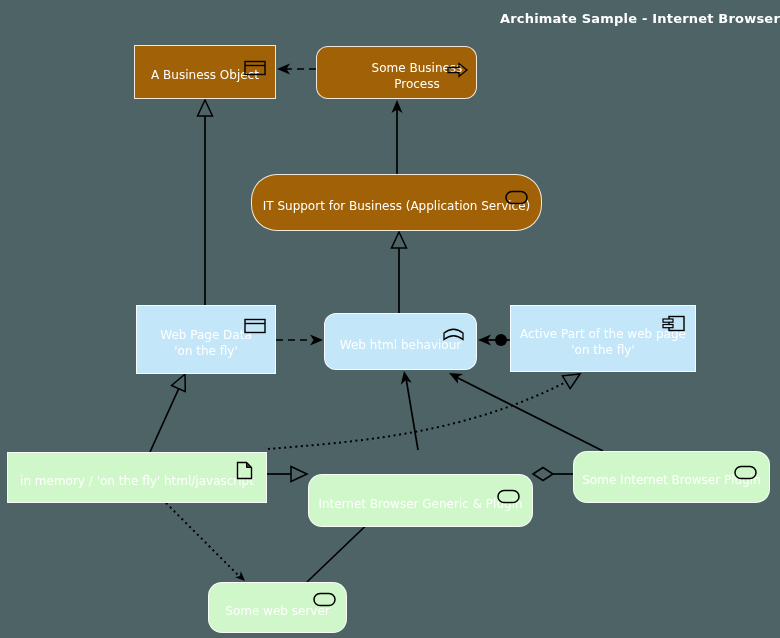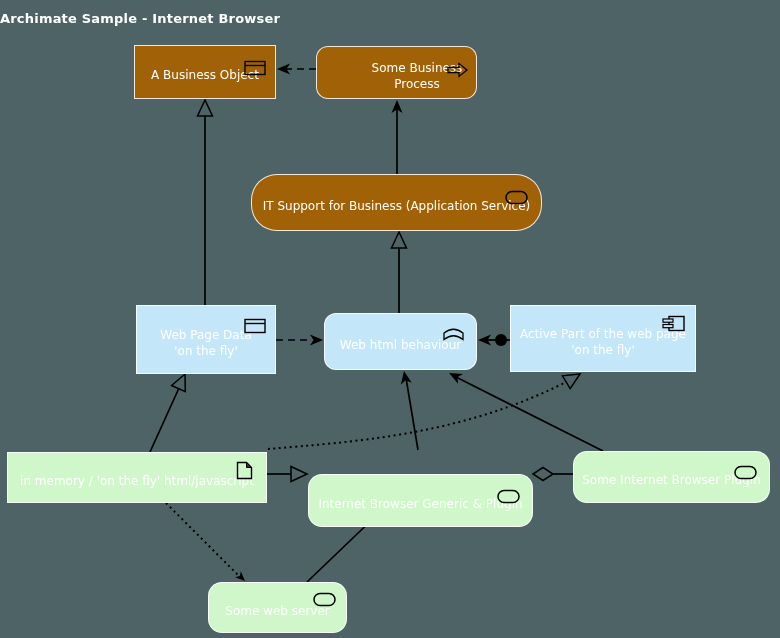--- a/index.html
+++ b/index.html
@@ -5,21 +5,21 @@
   html,body{margin:0;padding:0;}
   #canvas{
     position:relative;
     width:780px;height:638px;
     background:#4E6366;
     overflow:hidden;
     font-family:"DejaVu Sans","Liberation Sans",sans-serif;
   }
   .title{
     position:absolute;top:11px;left:0;width:780px;
-    text-align:left;color:#ffffff;font-size:13px;font-weight:bold;
+    text-align:right;color:#ffffff;font-size:13px;font-weight:bold;
     letter-spacing:.2px;
   }
   .node{
     position:absolute;box-sizing:border-box;
     border:1px solid rgba(255,255,255,.85);
     color:#ffffff;font-size:12px;line-height:1.3;
     display:flex;flex-direction:column;align-items:center;justify-content:center;
     text-align:center;padding:10px 4px 2px 4px;
   }
   .business{background:#a16207;}

